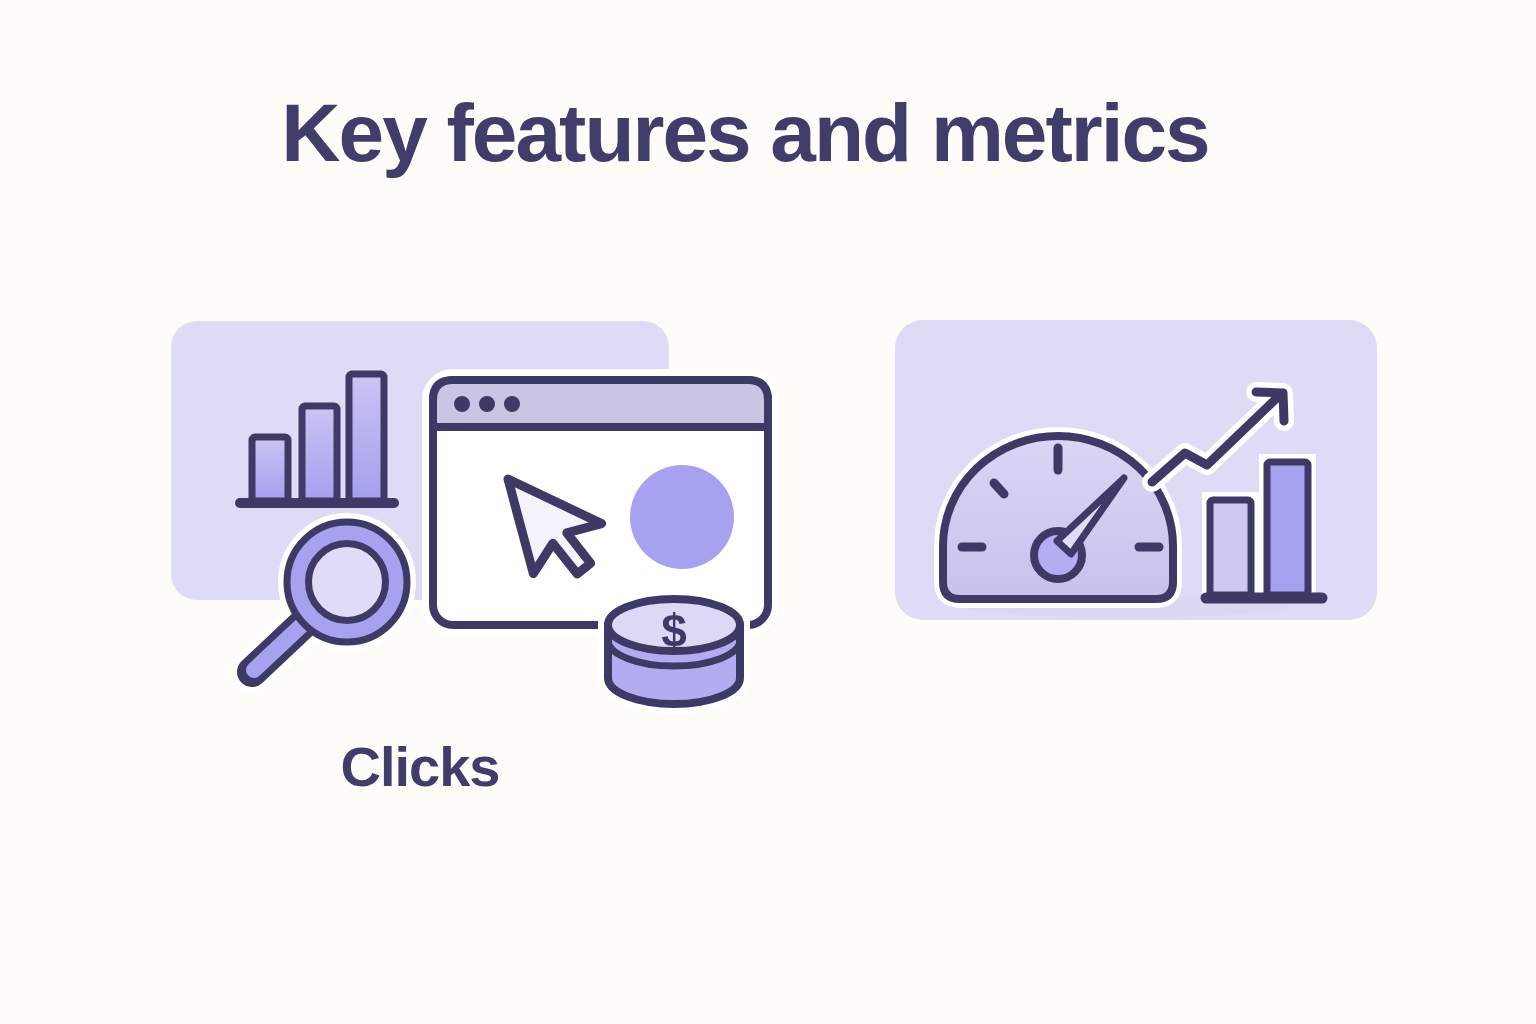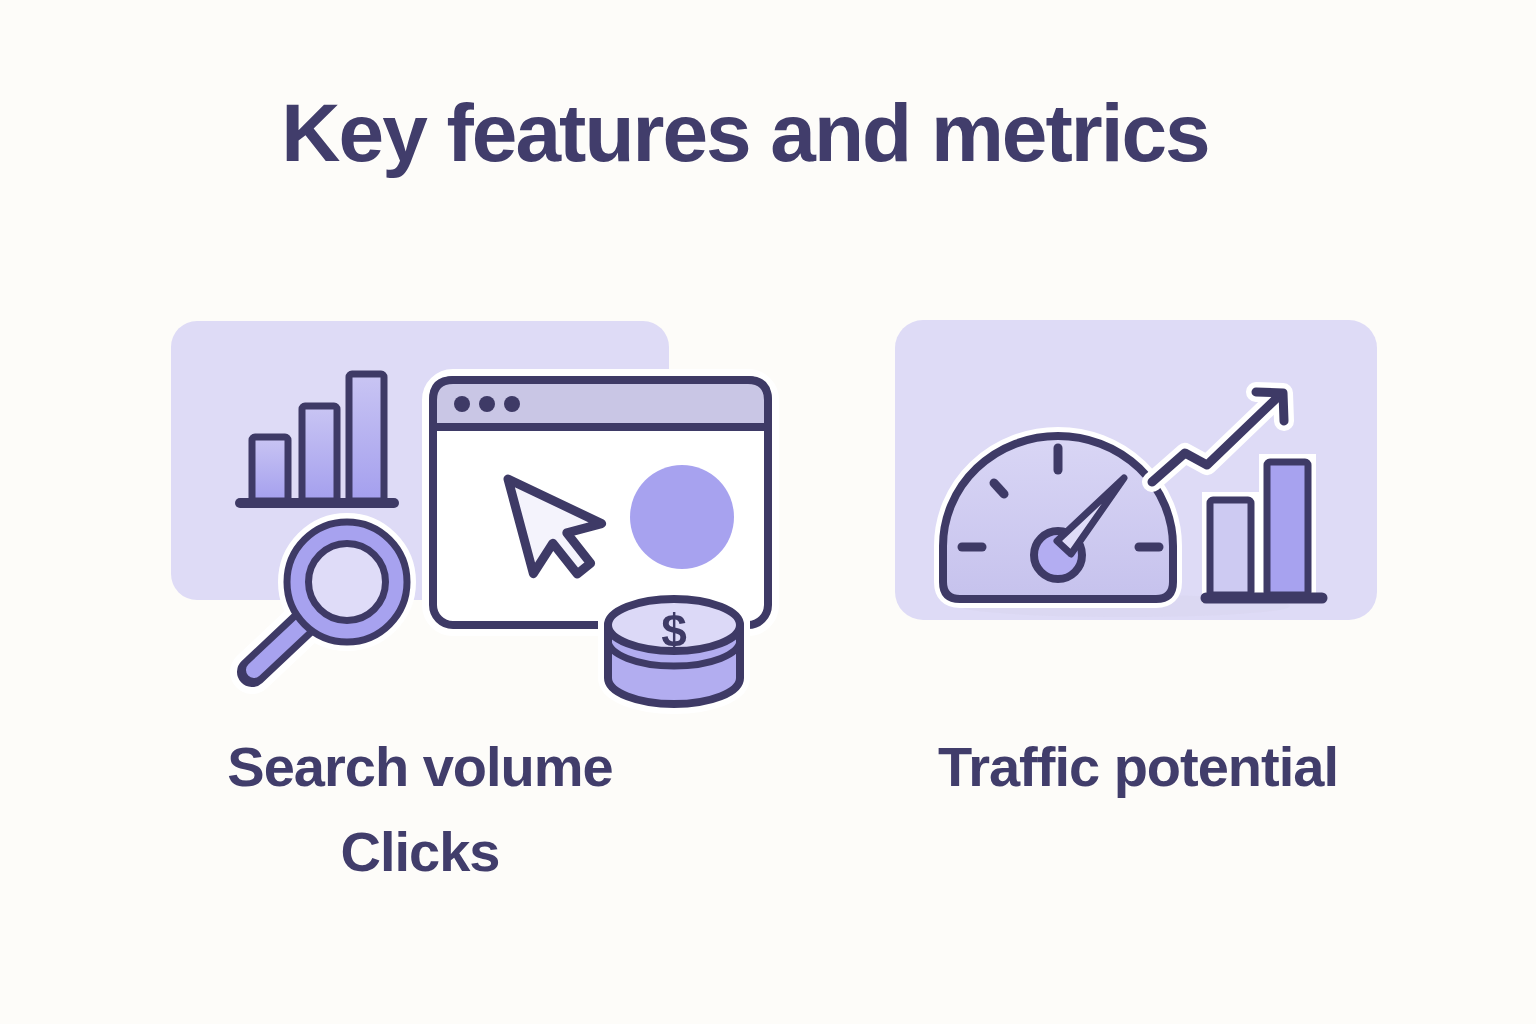--- a/index.html
+++ b/index.html
@@ -129,21 +129,19 @@
     <g>
       <rect x="1210" y="500" width="41" height="95" class="halo nf" stroke-width="16"></rect>
       <rect x="1267" y="462" width="41" height="133" class="halo nf" stroke-width="16"></rect>
       <rect x="1210" y="500" width="41" height="95" rx="3" class="f-light ink" stroke-width="7"></rect>
       <rect x="1267" y="462" width="41" height="133" rx="3" class="f-med ink" stroke-width="7"></rect>
       <line x1="1206" y1="598" x2="1322" y2="598" class="ink nf" stroke-width="11" stroke-linecap="round"></line>
     </g>
   </svg>
 
   <div class="captions left">
-    <div>Search volume</div>
     <div>Clicks</div>
   </div>
 
   <div class="captions right">
-    <div>Traffic potential</div>
   </div>
 
 </div>
 
 </body></html>

